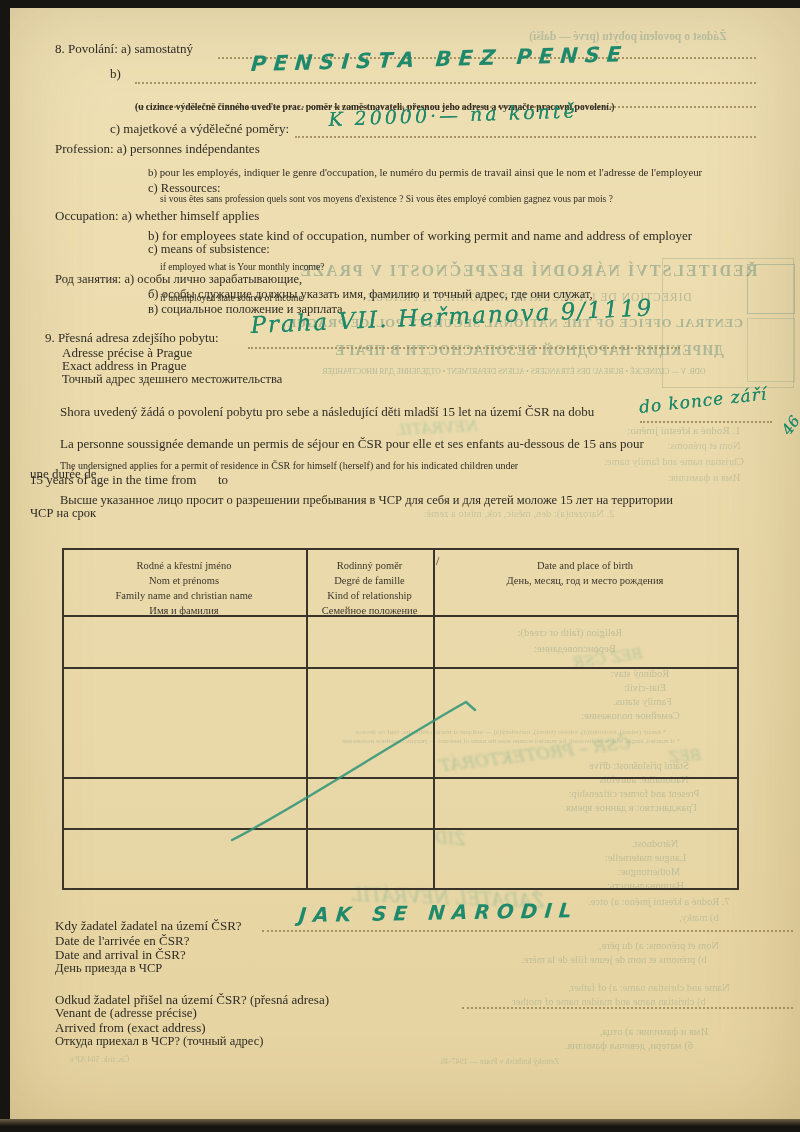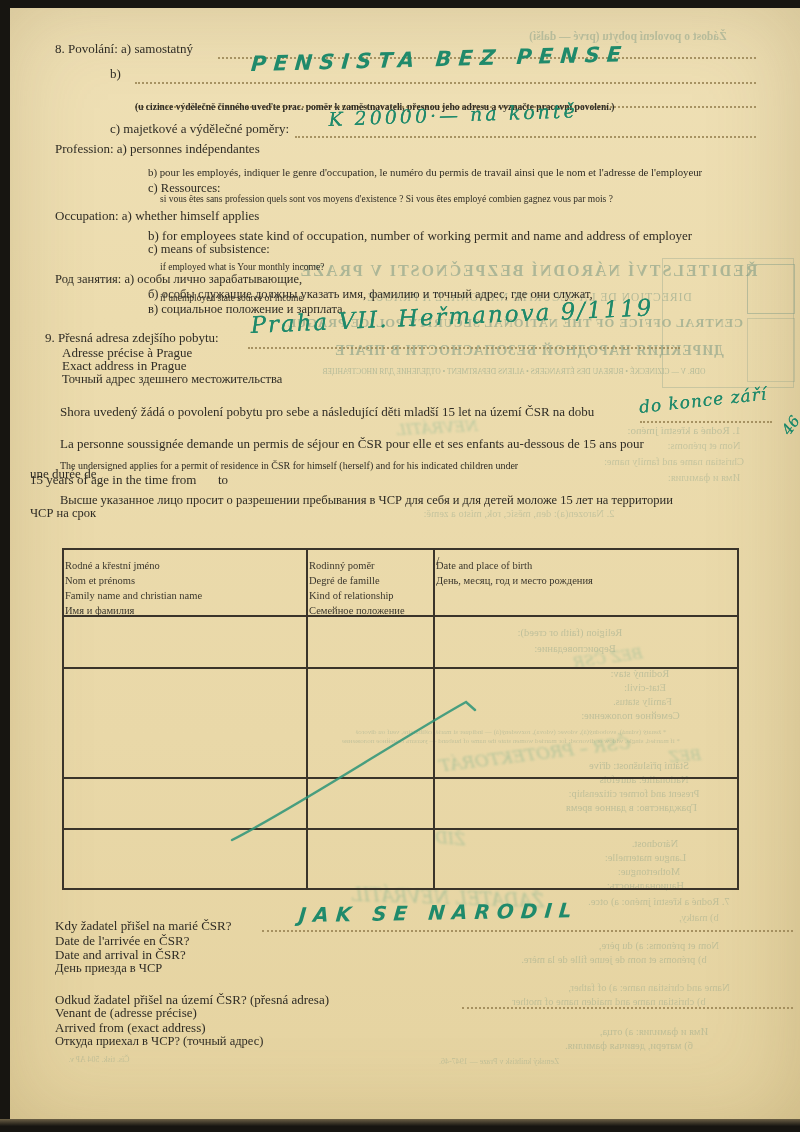--- a/index.html
+++ b/index.html
@@ -10,21 +10,21 @@
   .edge{position:absolute;background:#171511;}
   .tl{position:absolute;line-height:1.18;white-space:nowrap;}
   .leader{position:absolute;border-bottom:2px dotted #9b8656;height:1px;opacity:.85;}
   .hw{position:absolute;color:#1f8a6b;white-space:nowrap;}
   .hw.caps{font-family:"DejaVu Sans","Liberation Sans",sans-serif;font-style:italic;font-weight:600;transform-origin:left top;}
   .hw.script{font-family:"DejaVu Serif","Liberation Serif",serif;font-style:italic;transform-origin:left top;text-shadow:0 0 .5px #1f8a6b;}
   .ghost{position:absolute;color:#6f917f;transform:scaleX(-1);filter:blur(.4px);
     font-family:"Liberation Serif","DejaVu Serif",serif;text-align:center;line-height:1.1;white-space:nowrap;}
   .ghost.hwg{color:#2c9478;font-family:"DejaVu Serif",serif;font-style:italic;filter:blur(1px);}
   .tblline{position:absolute;background:#3a342a;}
-  .thc{position:absolute;font-size:10.5px;line-height:15px;color:#3b372d;font-family:Liberation Serif, serif;}
+  .thc{position:absolute;text-align:center;font-size:10.5px;line-height:15px;color:#3b372d;font-family:Liberation Serif, serif;}
   .gbox{position:absolute;border:1px solid rgba(110,145,128,.3);}
   svg{position:absolute;overflow:visible;}
 </style>
 </head>
 <body>
 
 <div id="page">
 
   <div class="edge" style="left:0;top:0;width:800px;height:8px;"></div>
   <div class="edge" style="left:0;top:0;width:10px;height:1132px;"></div>
@@ -114,21 +114,21 @@
       <div class="tl" style="left: 62px; top: 372px; font-size: 12.5px;">Точный адрес здешнего местожительства</div>
       <div class="tl" style="left: 60px; top: 404px; font-size: 13px; text-align: right;">Shora uvedený žádá o povolení pobytu pro sebe a následující děti mladší 15 let na území ČSR na dobu</div>
       <div class="tl" style="left: 60px; top: 436px; font-size: 13px;">La personne soussignée demande un permis de séjour en ČSR pour elle et ses enfants au-dessous de 15 ans pour</div>
       <div class="tl" style="left: 30px; top: 438px; font-size: 13px; margin-top: 28px;">une durée de</div>
       <div class="tl" style="left: 60px; top: 460px; font-size: 10px;">The undersigned applies for a permit of residence in ČSR for himself (herself) and for his indicated children under</div>
       <div class="tl" style="left: 30px; top: 472px; font-size: 13px;">15 years of age in the time from</div>
       <div class="tl" style="left: 218px; top: 472px; font-size: 13px;">to</div>
       <div class="tl" style="left: 60px; top: 493px; font-size: 12.5px;">Высше указанное лицо просит о разрешении пребывания в ЧСР для себя и для детей моложе 15 лет на территории</div>
       <div class="tl" style="left: 30px; top: 506px; font-size: 12.5px;">ЧСР на срок</div>
       <div class="tl" style="left: 436px; top: 554px; font-size: 12px;">/</div>
-      <div class="tl" style="left: 55px; top: 918px; font-size: 13px;">Kdy žadatel přišel na marié ČSR?</div>
+      <div class="tl" style="left: 55px; top: 918px; font-size: 13px;">Kdy žadatel žadatel na území ČSR?</div>
       <div class="tl" style="left: 55px; top: 933px; font-size: 13px;">Date de l'arrivée en ČSR?</div>
       <div class="tl" style="left: 55px; top: 947px; font-size: 13px;">Date and arrival in ČSR?</div>
       <div class="tl" style="left: 55px; top: 961px; font-size: 12.5px;">День приезда в ЧСР</div>
       <div class="tl" style="left: 55px; top: 992px; font-size: 13px;">Odkud žadatel přišel na území ČSR? (přesná adresa)</div>
       <div class="tl" style="left: 55px; top: 1005px; font-size: 13px;">Venant de (adresse précise)</div>
       <div class="tl" style="left: 55px; top: 1020px; font-size: 13px;">Arrived from (exact address)</div>
       <div class="tl" style="left: 55px; top: 1034px; font-size: 12.5px;">Откуда приехал в ЧСР? (точный адрес)</div>
     </div>
   <div id="layer-table">
       <div class="tblline" style="left: 62px; top: 548px; width: 675px; height: 2px;"></div>

